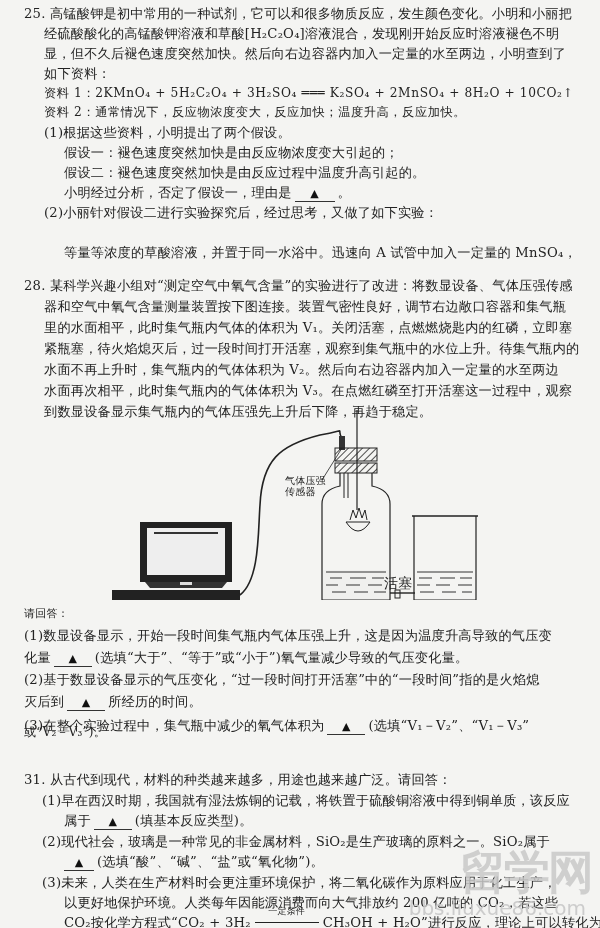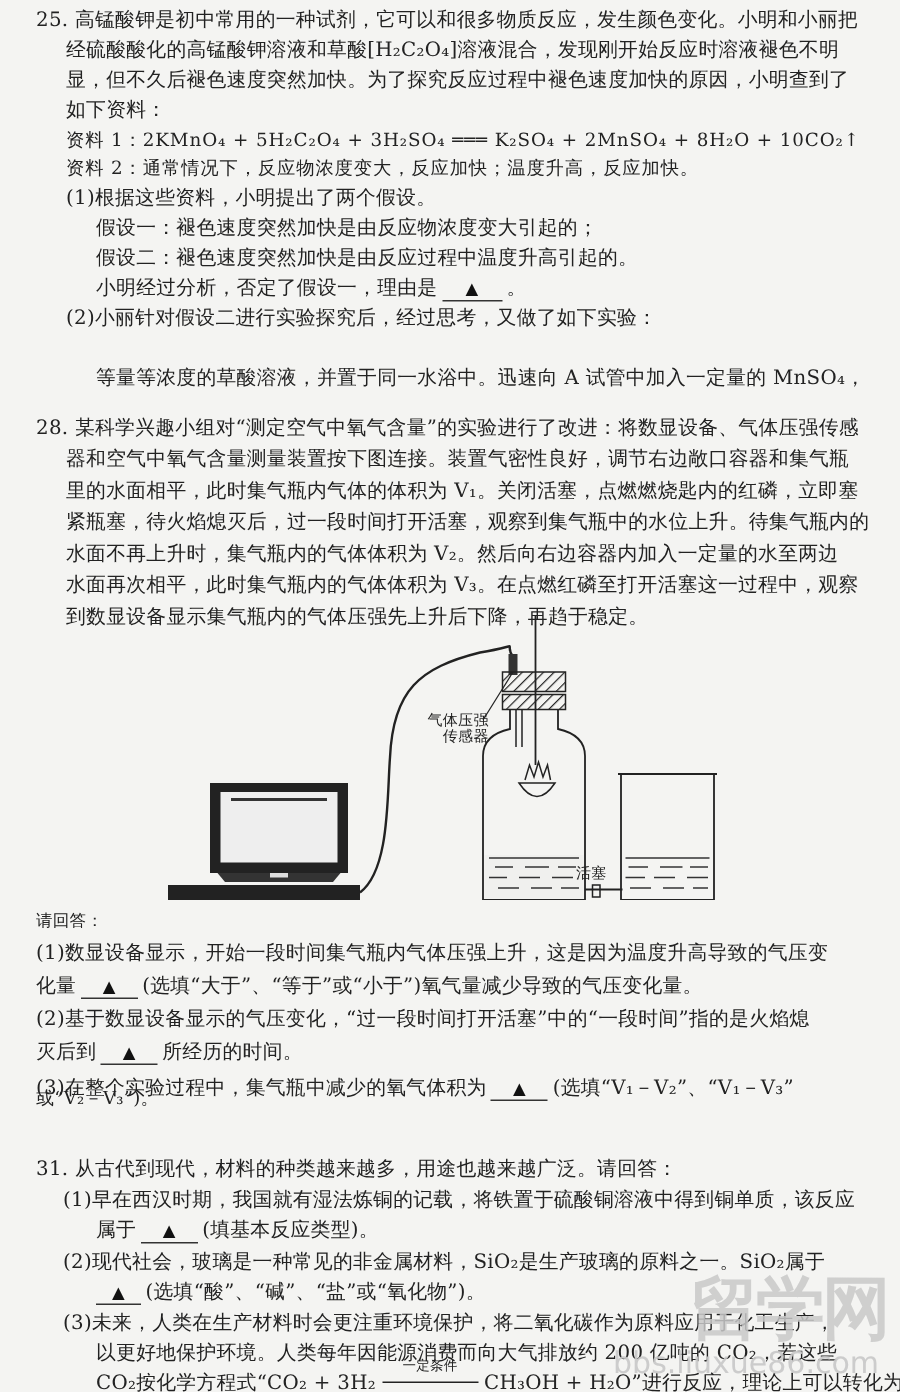--- a/index.html
+++ b/index.html
@@ -20,21 +20,21 @@
   .eq-cond .cond { position:absolute; top:-11px; left:0; width:100%; font-size:9px; }
   .eq-cond .arrow { display:inline-block; width:100%; border-bottom:1px solid #222; position:relative; top:-4px; }
   .watermark { position:absolute; right:8px; bottom:24px; color:rgba(200,200,200,0.85); font-family:Liberation Sans, sans-serif; font-weight:bold; font-size:46px; letter-spacing:-2px; }
   .watermark-url { position:absolute; right:14px; bottom:8px; color:rgba(200,200,200,0.9); font-family:"DejaVu Sans",sans-serif; font-size:20px; }
 </style>
 </head>
 <body>
 
 <div class="line" data-name="q25-line-1" style="left:24px;top:5px;">25. 高锰酸钾是初中常用的一种试剂，它可以和很多物质反应，发生颜色变化。小明和小丽把</div>
 <div class="line" data-name="q25-line-2" style="left:44px;top:25px;">经硫酸酸化的高锰酸钾溶液和草酸[H₂C₂O₄]溶液混合，发现刚开始反应时溶液褪色不明</div>
-<div class="line" data-name="q25-line-3" style="left:44px;top:45px;">显，但不久后褪色速度突然加快。为了探究反应过程中褪色速度加快的原因，小明查到了</div>
+<div class="line" data-name="q25-line-3" style="left:44px;top:45px;">显，但不久后褪色速度突然加快。然后向右边容器内加入一定量的水至两边，小明查到了</div>
 <div class="line" data-name="q25-line-4" style="left:44px;top:65px;">如下资料：</div>
 <div class="line small" data-name="q25-reference-1" style="left:44px;top:85px;">资料 1：2KMnO₄ + 5H₂C₂O₄ + 3H₂SO₄ ═══ K₂SO₄ + 2MnSO₄ + 8H₂O + 10CO₂↑</div>
 <div class="line small" data-name="q25-reference-2" style="left:44px;top:104px;">资料 2：通常情况下，反应物浓度变大，反应加快；温度升高，反应加快。</div>
 <div class="line" data-name="q25-part1-intro" style="left:44px;top:124px;">(1)根据这些资料，小明提出了两个假设。</div>
 <div class="line" data-name="q25-hypothesis-1" style="left:64px;top:144px;">假设一：褪色速度突然加快是由反应物浓度变大引起的；</div>
 <div class="line" data-name="q25-hypothesis-2" style="left:64px;top:164px;">假设二：褪色速度突然加快是由反应过程中温度升高引起的。</div>
 <div class="line" data-name="q25-part1-question" style="left:64px;top:184px;">
   <span data-name="q25-part1-text">小明经过分析，否定了假设一，理由是</span><span class="blank" data-name="answer-blank" style="width:40px;"><span class="tri" data-name="triangle-marker-icon">▲</span></span><span data-name="q25-part1-end">。</span>
 </div>
 <div class="line" data-name="q25-part2-line-1" style="left:44px;top:204px;">(2)小丽针对假设二进行实验探究后，经过思考，又做了如下实验：</div>
@@ -120,25 +120,25 @@
     <line x1="307" y1="175" x2="320" y2="175"></line>
       <line x1="326" y1="175" x2="340" y2="175"></line>
       <line x1="348" y1="175" x2="362" y2="175"></line>
     <line x1="310" y1="182" x2="324" y2="182"></line>
       <line x1="332" y1="182" x2="346" y2="182"></line>
       <line x1="352" y1="182" x2="362" y2="182"></line>
   </g>
 
   <line x1="232" y1="38" x2="212" y2="70" stroke="#222" stroke-width="0.8"></line>
 </svg>
-<div class="line" data-name="sensor-label" style="left:285px;top:475px;font-size:10px;line-height:11px;text-align:right;">
+<div class="line" data-name="sensor-label" style="left:285px;top:475px;font-size:10px;line-height:11px;text-align:left;">
   <div data-name="sensor-label-line-1">气体压强</div>
   <div data-name="sensor-label-line-2">传感器</div>
 </div>
-<div class="line" data-name="valve-label" style="left:384px;top:578px;font-size:10px;line-height:10px;">活塞</div>
+<div class="line" data-name="valve-label" style="left:384px;top:578px;font-size:14px;line-height:10px;">活塞</div>
 
 <div class="line" data-name="q28-prompt" style="left:24px;top:605px;font-size:11px;">请回答：</div>
 <div class="line" data-name="q28-sub1-line-1" style="left:24px;top:627px;">(1)数显设备显示，开始一段时间集气瓶内气体压强上升，这是因为温度升高导致的气压变</div>
 <div class="line" data-name="q28-sub1-line-2" style="left:24px;top:649px;">
   <span data-name="q28-sub1-prefix">化量</span><span class="blank" data-name="answer-blank" style="width:38px;"><span class="tri" data-name="triangle-marker-icon">▲</span></span><span data-name="q28-sub1-suffix">(选填“大于”、“等于”或“小于”)氧气量减少导致的气压变化量。</span>
 </div>
 <div class="line" data-name="q28-sub2-line-1" style="left:24px;top:671px;">(2)基于数显设备显示的气压变化，“过一段时间打开活塞”中的“一段时间”指的是火焰熄</div>
 <div class="line" data-name="q28-sub2-line-2" style="left:24px;top:693px;">
   <span data-name="q28-sub2-prefix">灭后到</span><span class="blank" data-name="answer-blank" style="width:38px;"><span class="tri" data-name="triangle-marker-icon">▲</span></span><span data-name="q28-sub2-suffix">所经历的时间。</span>
 </div>

